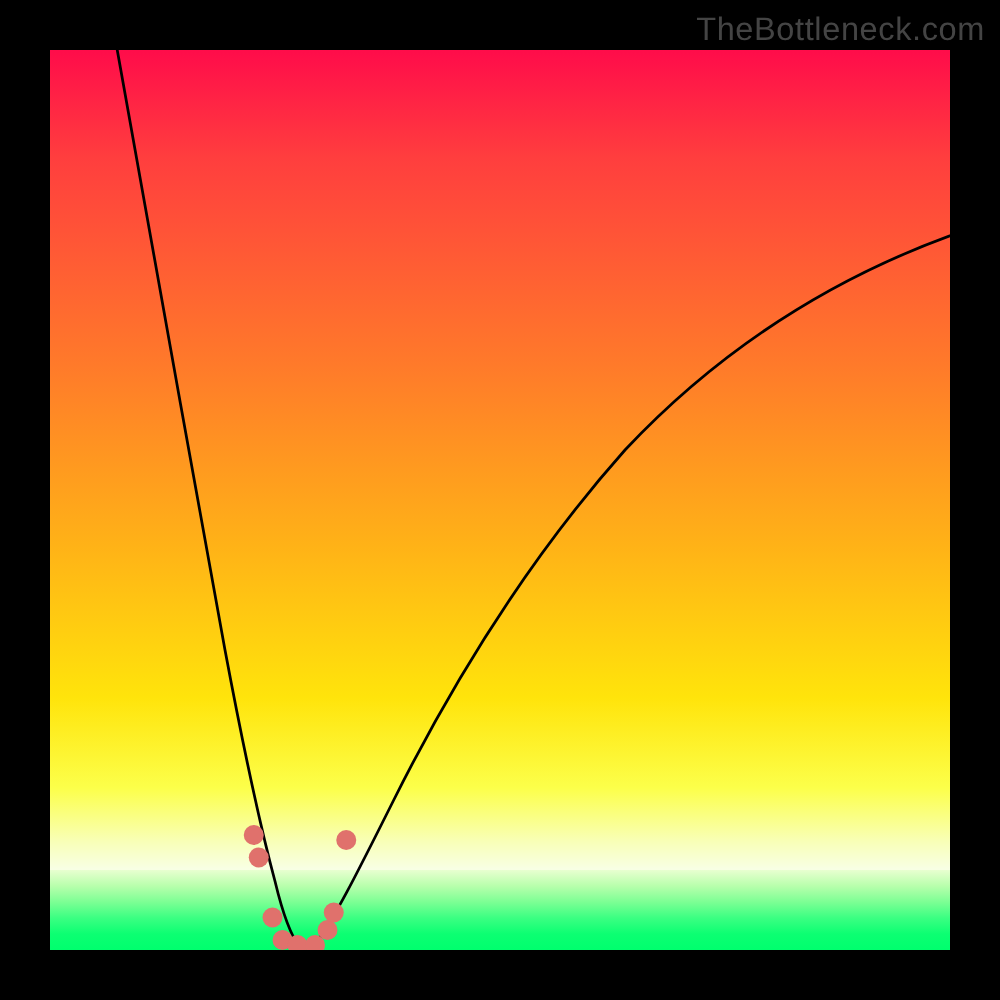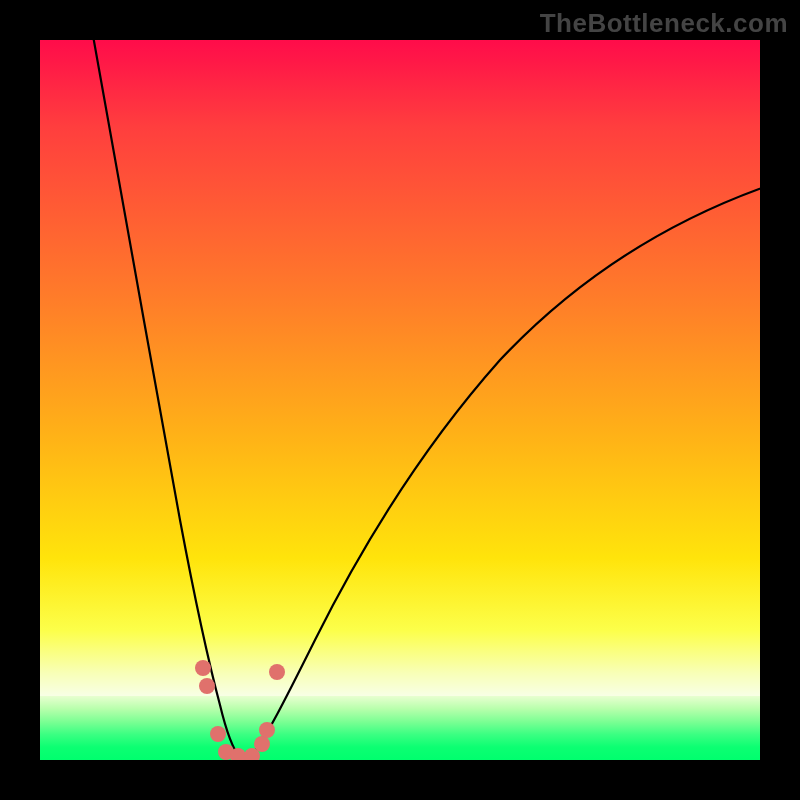--- a/index.html
+++ b/index.html
@@ -18,21 +18,21 @@
     width: 720px;
     height: 720px;
     background: #fff;
   }
   .watermark {
     position: absolute;
     top: 8px;
     right: 12px;
     color: #444;
     font-size: 26px;
-    font-weight: 700;
+    font-weight: 400;
     letter-spacing: 0.5px;
     z-index: 10;
   }
   .gradient {
     position: absolute;
     left: 0;
     right: 0;
     top: 0;
     bottom: 0;
   }

